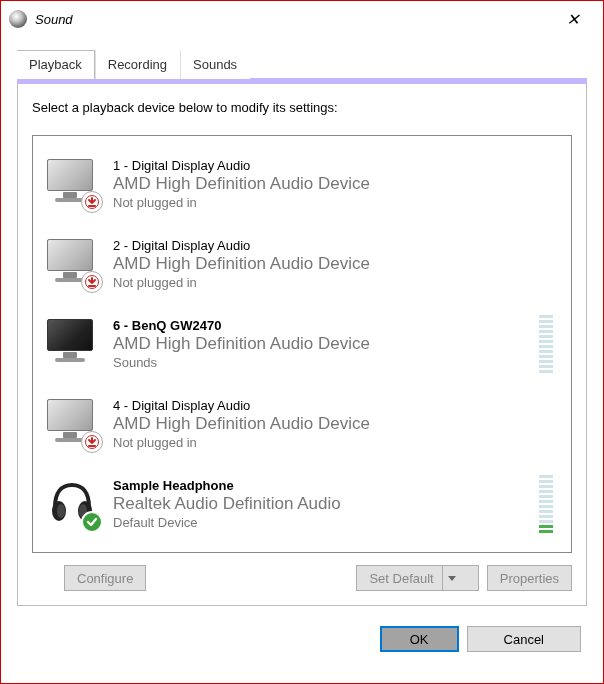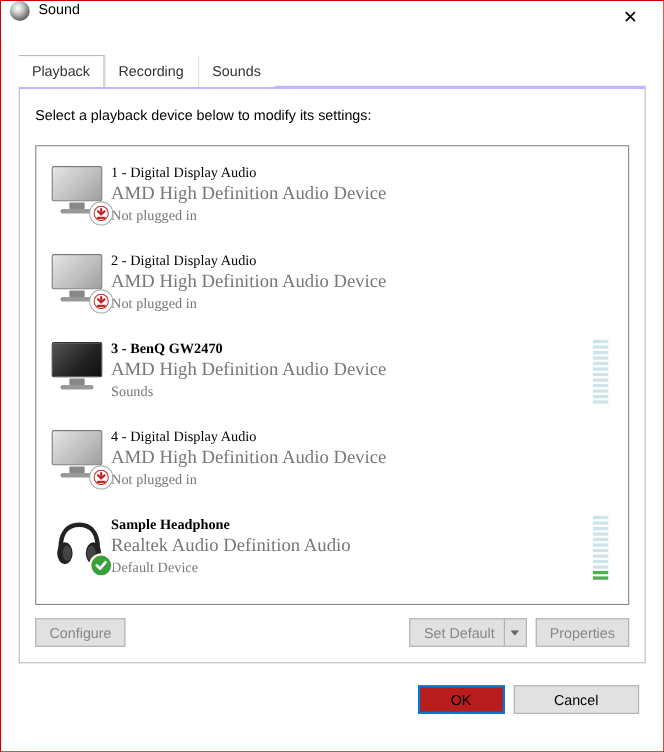--- a/index.html
+++ b/index.html
@@ -10,23 +10,24 @@
     font-size: 12px;
     background: #fff;
     width: 604px;
     height: 684px;
     border: 1px solid #c00;
     position: relative;
   }
   .titlebar {
     height: 36px;
     display: flex;
-    align-items: flex-start;
+    align-items: center;
     padding: 0 8px;
     background: #fff;
+    font-style: italic;
   }
   .titlebar .icon {
     width: 18px; height: 18px; margin-right: 8px;
     border-radius: 50%;
     background: radial-gradient(circle at 40% 35%, #fff 0%, #ccc 30%, #666 70%);
   }
   .titlebar .title {
     font-size: 13px;
     color: #000;
   }
@@ -35,21 +36,21 @@
     width: 44px; height: 30px;
     display: flex; align-items: center; justify-content: center;
     font-size: 16px;
     color: #000;
   }
   .content {
     padding: 12px 16px 10px 16px;
   }
   .tabs {
     display: flex;
-    border-bottom: 3px solid #c4b5fd;
+    border-bottom: 6px solid #c4b5fd;
     position: relative;
   }
   .tab {
     padding: 6px 12px 7px 12px;
     font-size: 13px;
     color: #333;
     border: 1px solid transparent;
     border-bottom: none;
     position: relative;
     top: 1px;
@@ -78,24 +79,24 @@
   }
   .devices {
     border: 1px solid #888;
     background: #fff;
     padding: 6px 4px;
     height: 418px;
     overflow: hidden;
   }
   .device {
     display: flex;
-    align-items: flex-start;
+    align-items: center;
     padding: 6px 8px;
+    gap: 12px;
     height: 80px;
-    font-family: Liberation Serif, serif;
   }
   .dev-icon {
     width: 56px; height: 56px;
     position: relative;
     flex-shrink: 0;
     margin-top: 2px;
   }
   .dev-text { flex: 1; padding-top: 4px; }
   .dev-name { font-size: 13px; color: #000; font-weight: 400; }
   .dev-name.bold { font-weight: 600; }
@@ -112,20 +113,21 @@
   }
   .meter div {
     height: 3px;
     background: #cfe4e8;
   }
   .meter div.on { background: #4caf50; }
   .buttons-row {
     margin-top: 12px;
     display: flex;
     gap: 8px;
+    margin-left: 32px;
   }
   .btn {
     height: 26px;
     padding: 0 12px;
     font-size: 13px;
     border: 1px solid #adadad;
     background: #e1e1e1;
     color: #555;
     display: inline-flex;
     align-items: center;
@@ -142,21 +144,21 @@
     margin-left: 8px;
   }
   .footer {
     display: flex;
     gap: 8px;
     justify-content: flex-end;
     padding: 10px 22px 14px 0;
   }
   .btn.primary {
     border: 2px solid #0078d7;
-    background: #b91c1c;
+    background: #a3a3a3;
     color: #000;
     padding: 0 28px;
   }
   .btn.normal { color: #000; padding: 0 36px; }
   
   .mon-screen {
     position: absolute; left: 2px; top: 4px; width: 46px; height: 32px;
     background: linear-gradient(135deg,#e6e6e6,#bdbdbd 60%,#9f9f9f);
     border: 1px solid #777; border-radius: 2px;
   }
@@ -249,21 +251,21 @@
 
   </div>
         <div class="device">
     <div class="dev-icon">
       <div class="mon-screen dark"></div>
             <div class="mon-stand"></div>
             <div class="mon-base"></div>
 
     </div>
     <div class="dev-text">
-      <div class="dev-name bold">3 - BenQ GW2470</div>
+      <div class="dev-name bold">6 - BenQ GW2470</div>
       <div class="dev-desc">AMD High Definition Audio Device</div>
       <div class="dev-status">Sounds</div>
     </div>
     <div class="meter">
             <div class=""></div>
             <div class=""></div>
             <div class=""></div>
             <div class=""></div>
             <div class=""></div>
             <div class=""></div>
@@ -326,21 +328,21 @@
             <div class=""></div>
             <div class=""></div>
             <div class=""></div>
             <div class=""></div>
           </div>
   </div>
       </div>
     <div class="buttons-row">
       <button class="btn disabled">Configure</button>
       <div style="flex:1"></div>
-      <button class="btn disabled" style="padding-right:0">
+      <button class="btn disabled" style="padding-right:16px">
         <span>Set Default</span>
         <span class="split-drop">
           <svg width="8" height="5" viewBox="0 0 8 5">
               <path d="M0 0 L4 5 L8 0 Z" fill="#666"></path>
             </svg>
         </span>
       </button>
       <button class="btn disabled">Properties</button>
     </div>
   </div>

